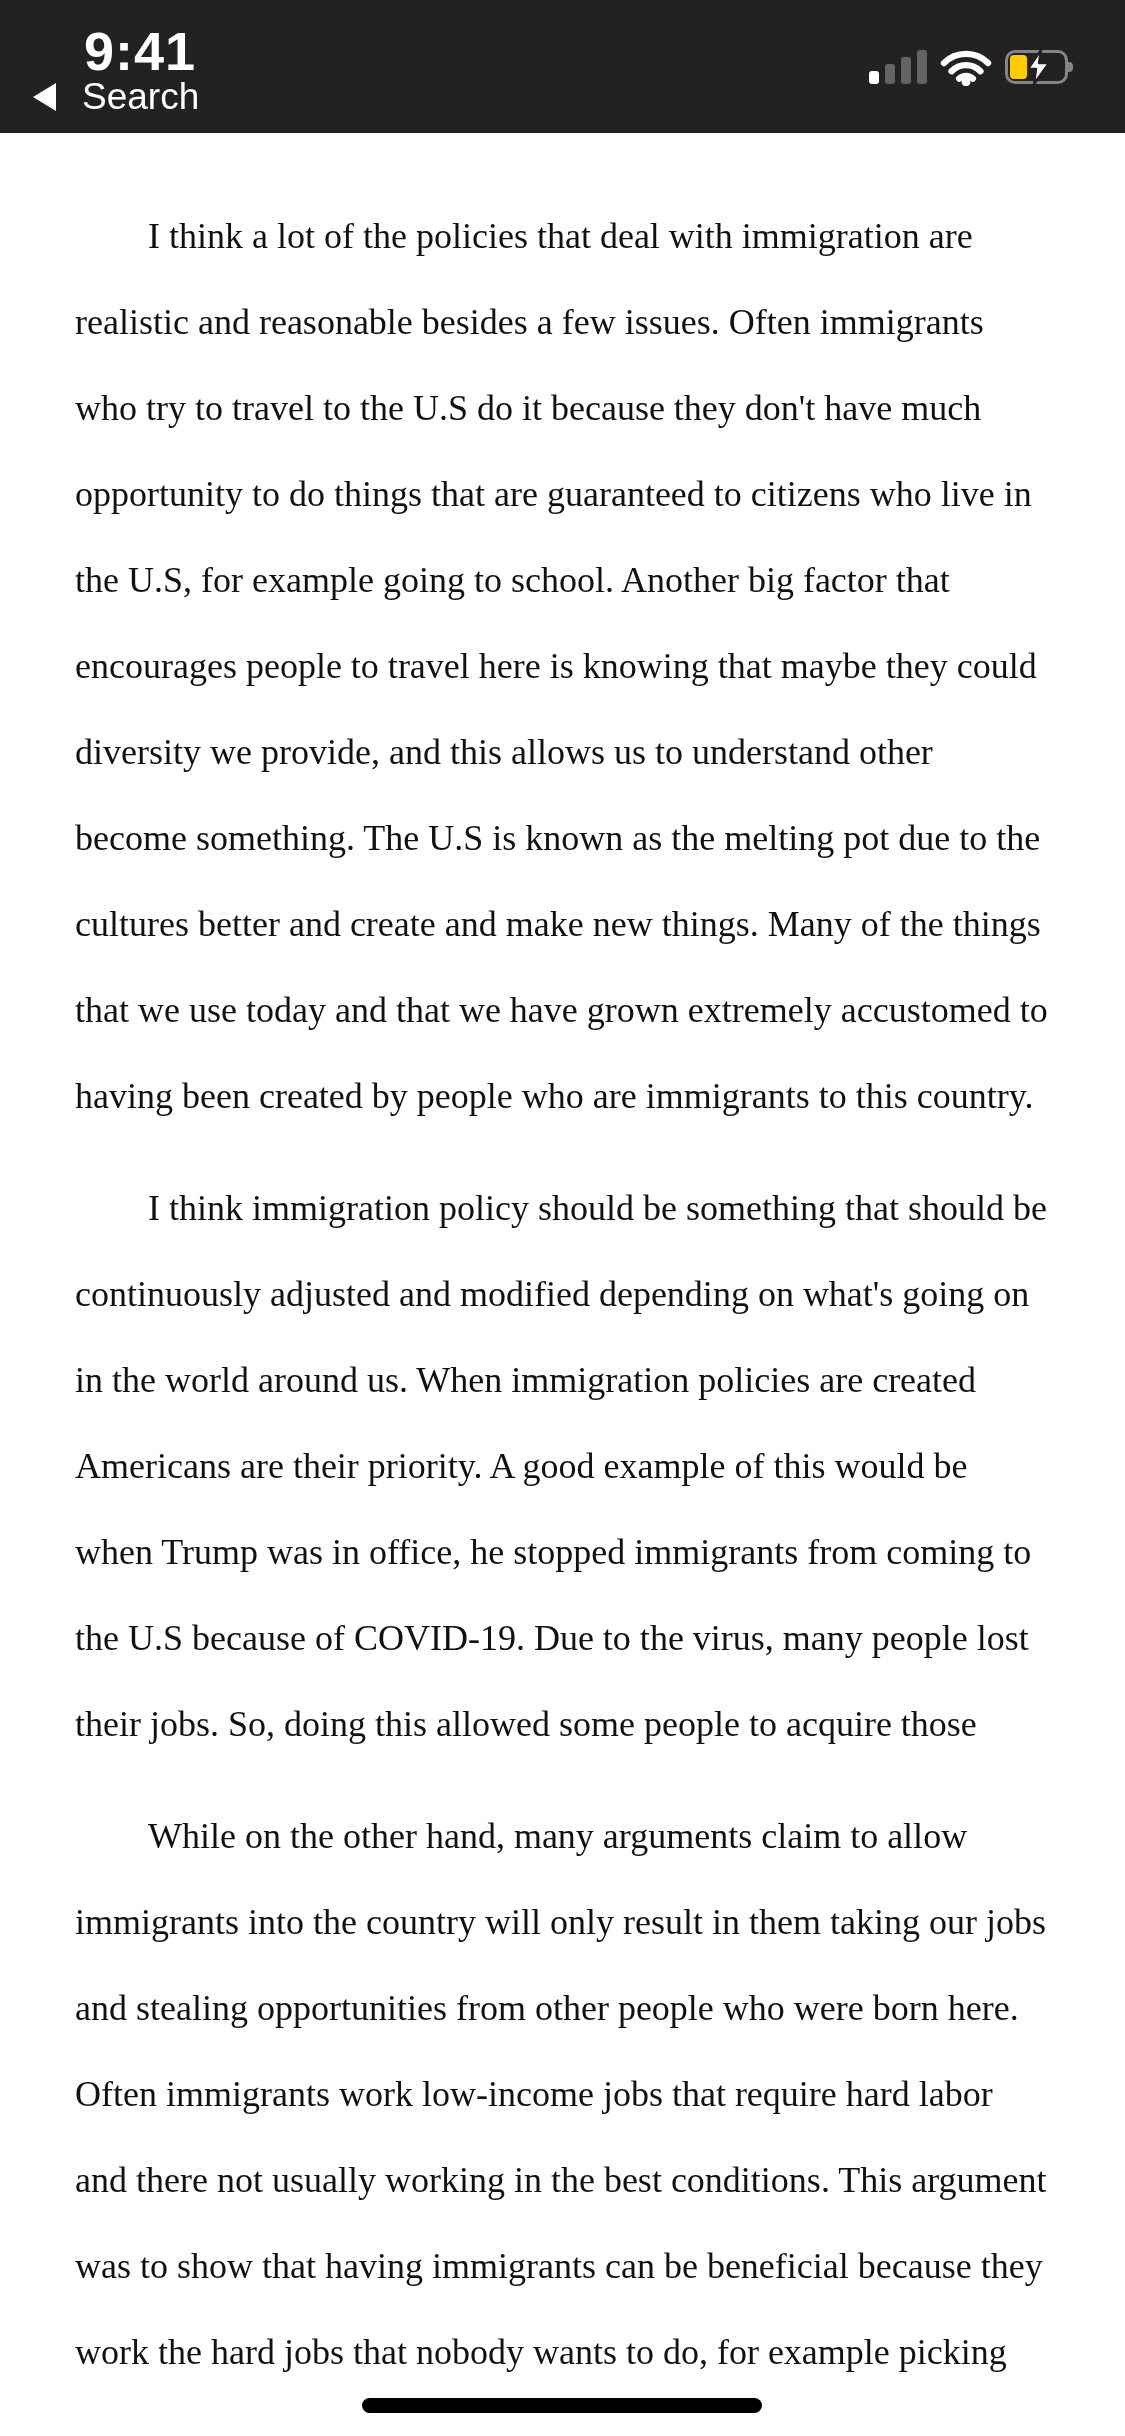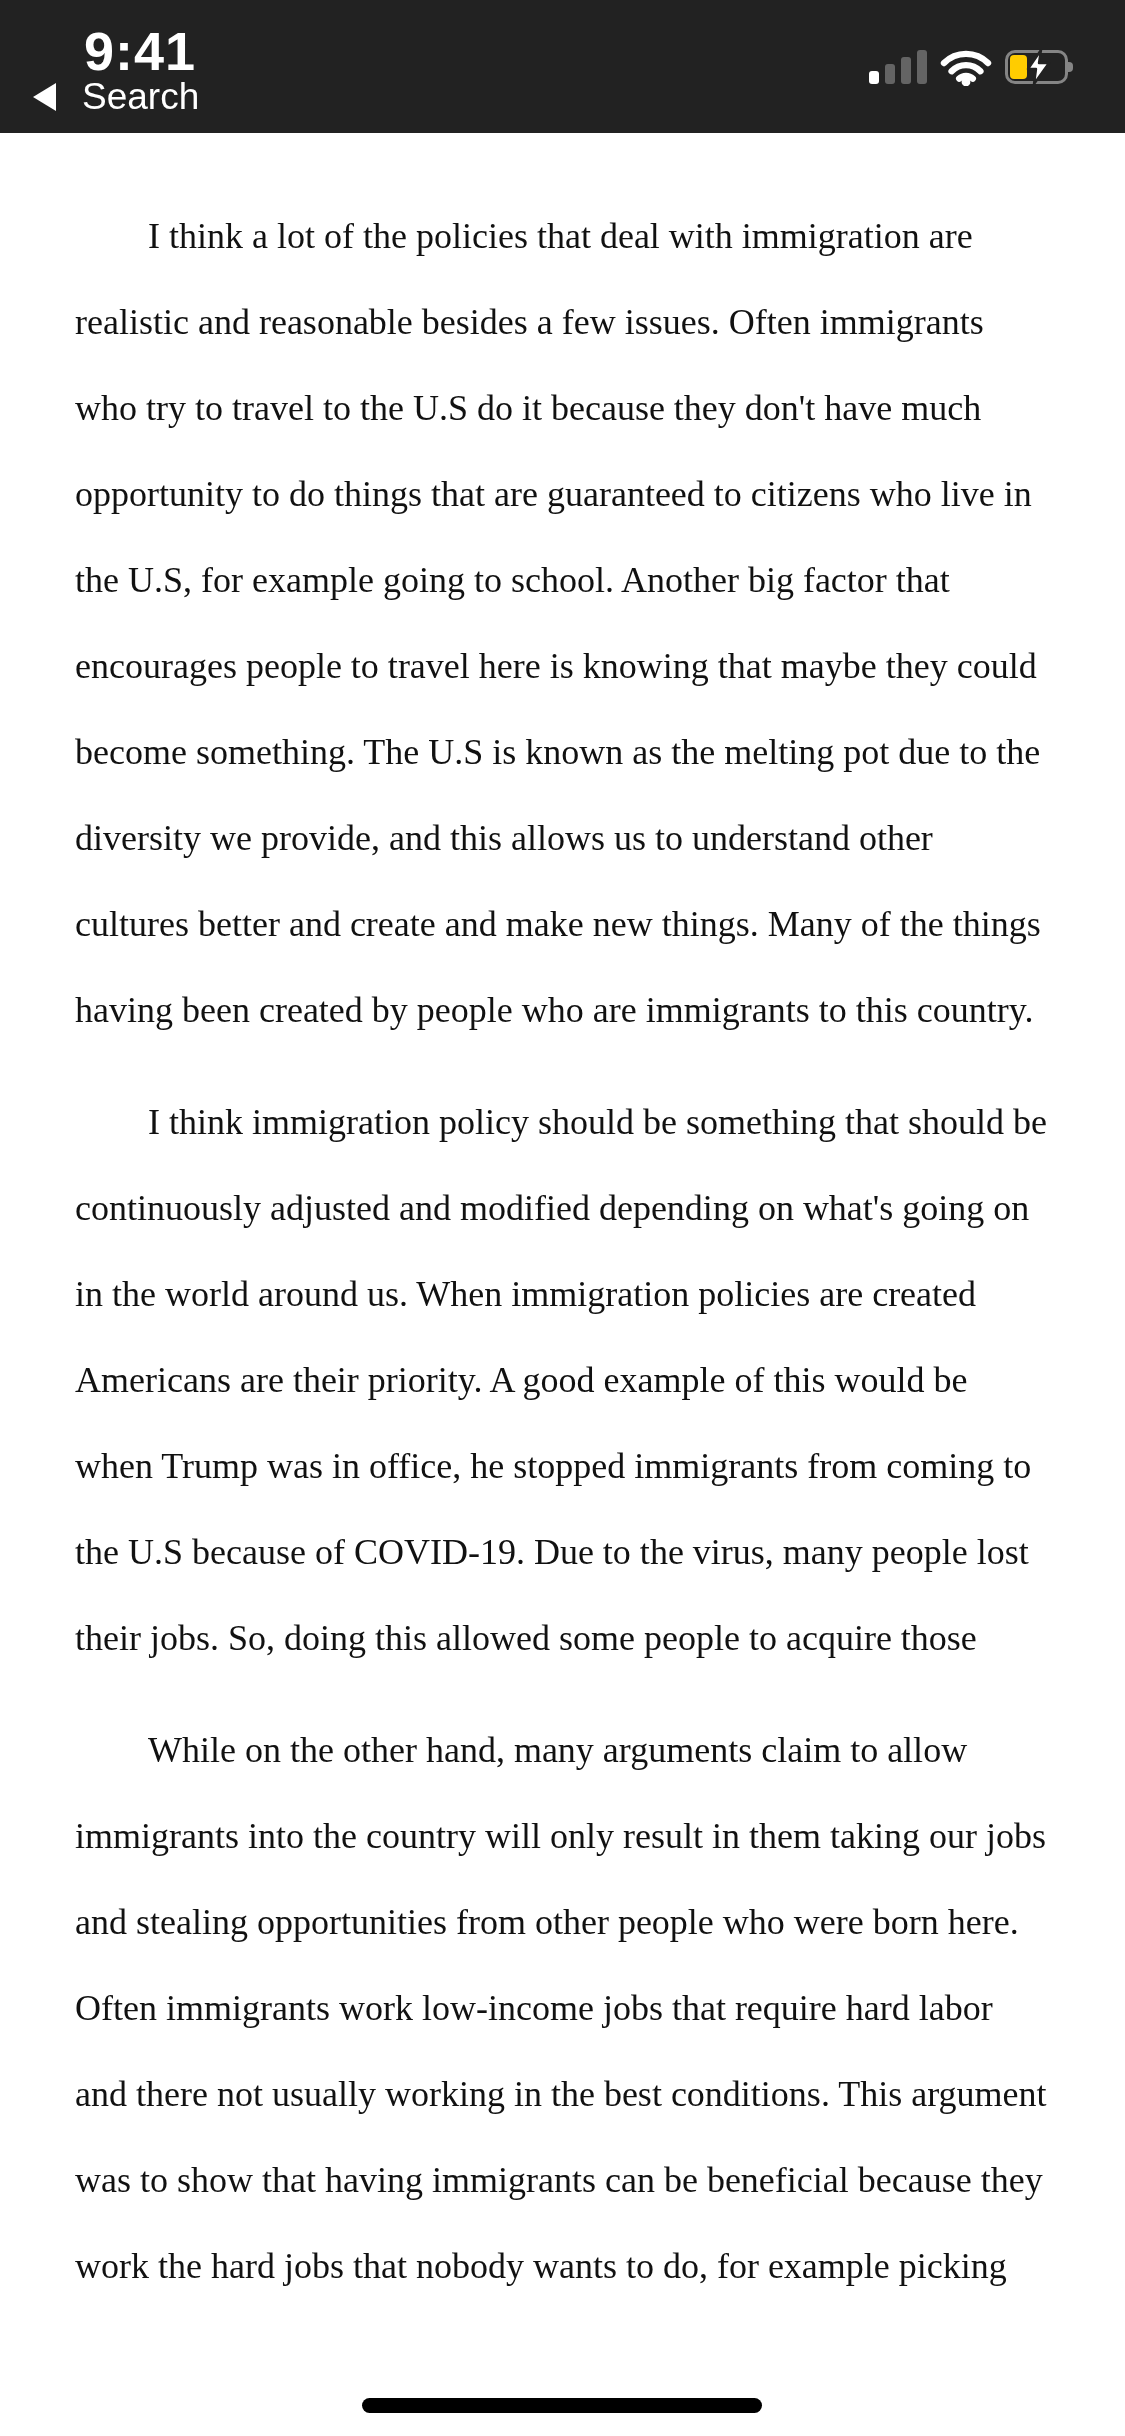--- a/index.html
+++ b/index.html
@@ -117,23 +117,24 @@
 
 <div class="doc">
 
   <div class="para">
     <div class="line first">I think a lot of the policies that deal with immigration are</div>
     <div class="line">realistic and reasonable besides a few issues. Often immigrants</div>
     <div class="line">who try to travel to the U.S do it because they don't have much</div>
     <div class="line">opportunity to do things that are guaranteed to citizens who live in</div>
     <div class="line">the U.S, for example going to school. Another big factor that</div>
     <div class="line">encourages people to travel here is knowing that maybe they could</div>
+    <div class="line">diversity we provide, and this allows us to understand other</div>
     <div class="line">become something. The U.S is known as the melting pot due to the</div>
-    <div class="line">diversity we provide, and this allows us to understand other</div>
     <div class="line">cultures better and create and make new things. Many of the things</div>
+    <div class="line">that we use today and that we have grown extremely accustomed to</div>
     <div class="line">having been created by people who are immigrants to this country.</div>
   </div>
 
   <div class="para">
     <div class="line first">I think immigration policy should be something that should be</div>
     <div class="line">continuously adjusted and modified depending on what's going on</div>
     <div class="line">in the world around us. When immigration policies are created</div>
     <div class="line">Americans are their priority. A good example of this would be</div>
     <div class="line">when Trump was in office, he stopped immigrants from coming to</div>
     <div class="line">the U.S because of COVID-19. Due to the virus, many people lost</div>

